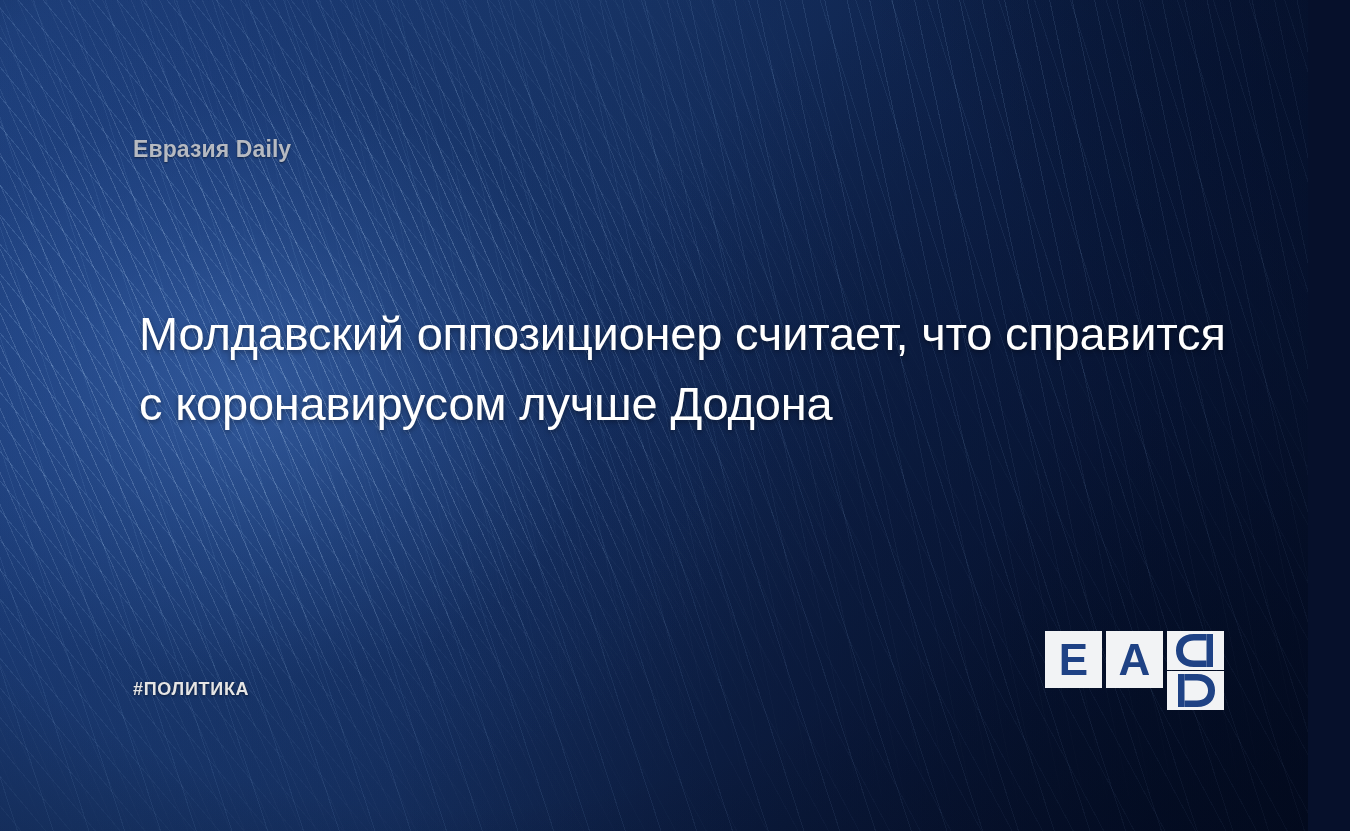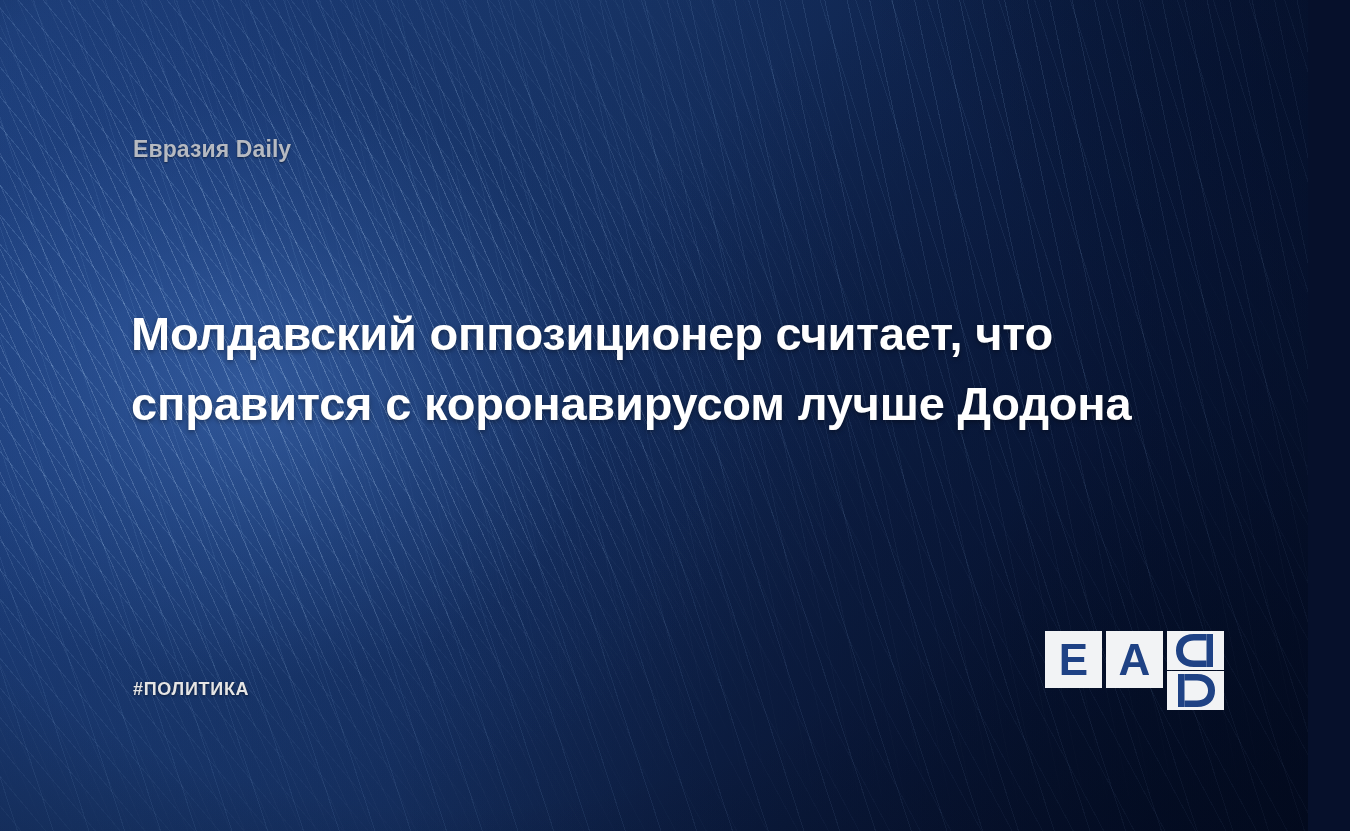--- a/index.html
+++ b/index.html
@@ -145,25 +145,25 @@
     font-size: 23px;
     font-weight: bold;
     letter-spacing: 0.1px;
     color: #b6bac2;
     text-shadow: 0 1px 2px rgba(0,0,0,0.45);
     white-space: nowrap;
   }
 
   .headline {
     position: absolute;
-    left: 131px;
+    left: 139px;
     top: 268px;
     width: 1095px;
     font-size: 47px;
-    font-weight: bold;
+    font-weight: normal;
     line-height: 1.47;
     color: #ffffff;
     letter-spacing: -0.2px;
     text-shadow: 0 2px 5px rgba(0,0,0,0.38);
   }
 
   .category {
     position: absolute;
     left: 133px;
     top: 679px;

